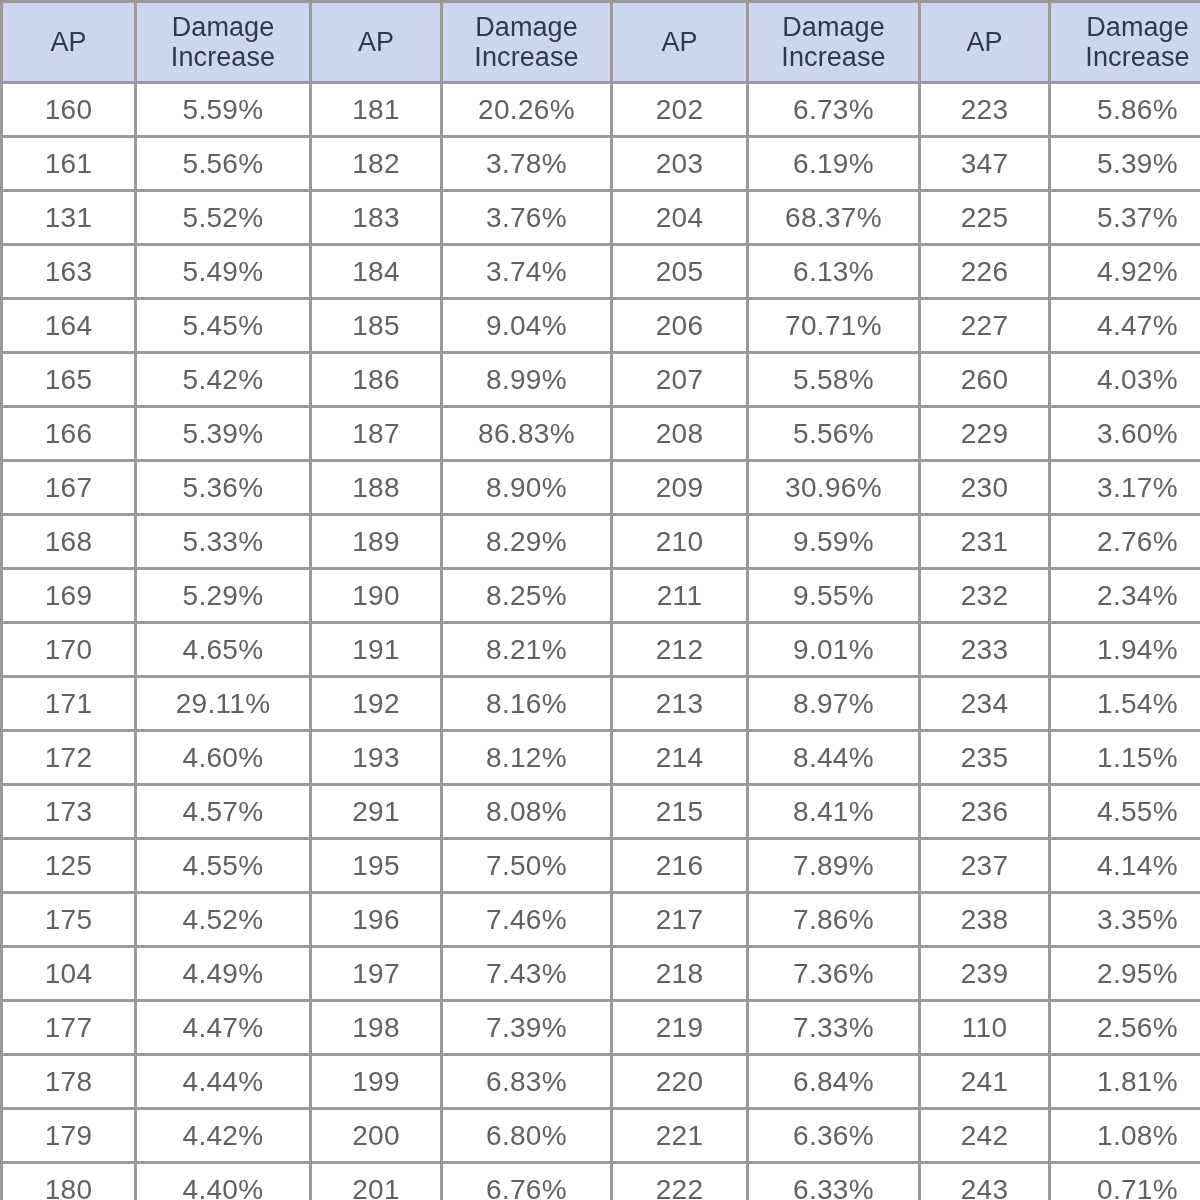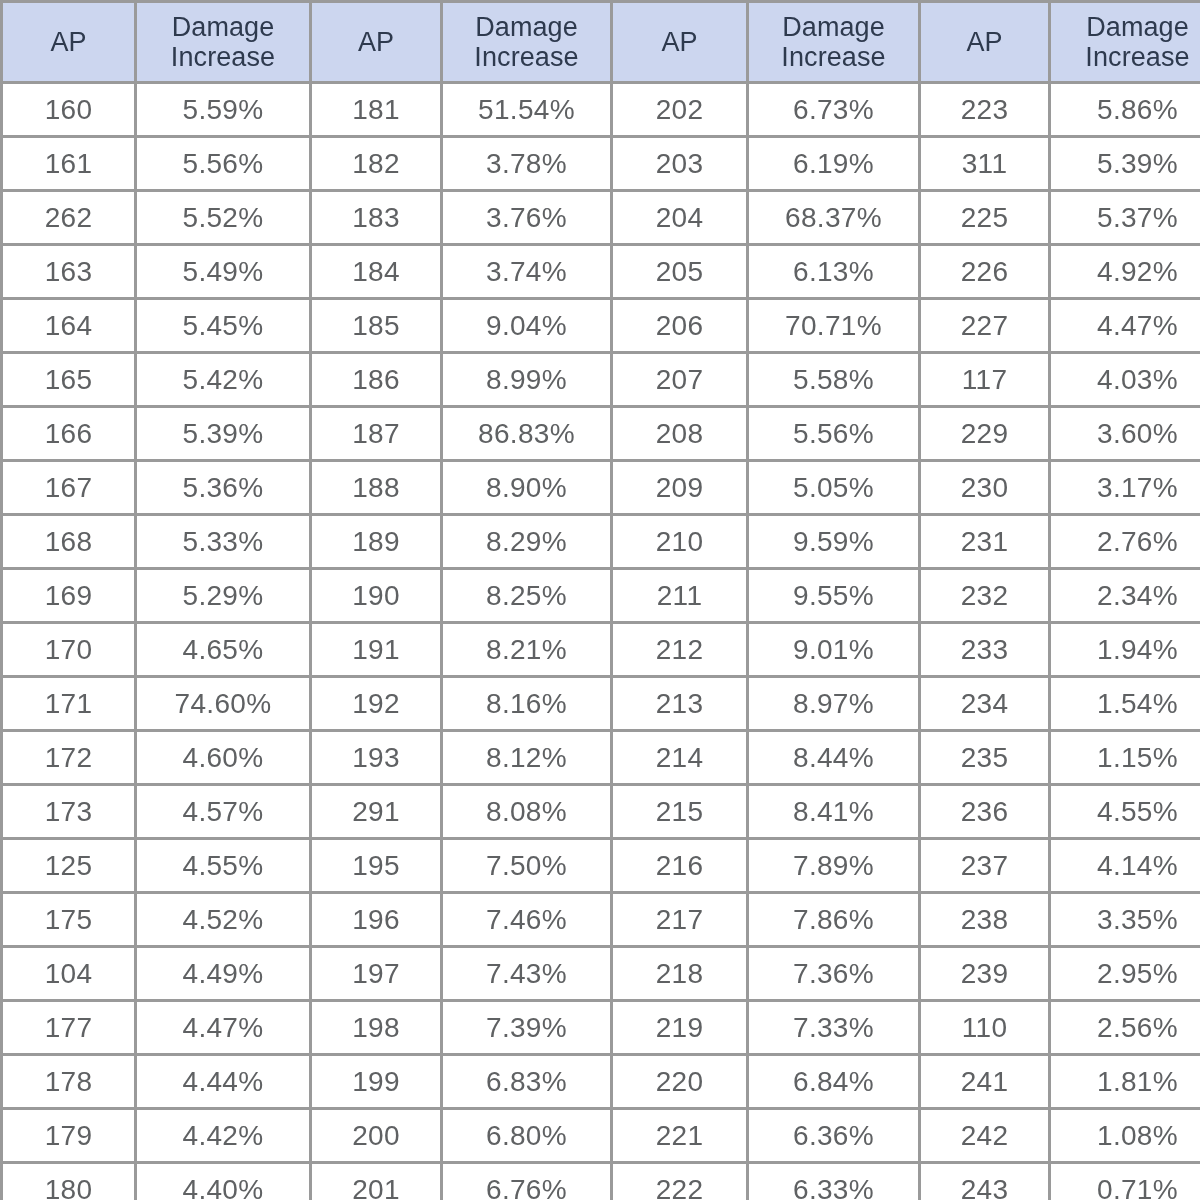--- a/index.html
+++ b/index.html
@@ -112,38 +112,38 @@
           <span class="hdr-line">Damage</span>
           <span class="hdr-line">Increase</span>
         </th>
       </tr>
     </thead>
     <tbody id="table-body">
         <tr>
           <td class="ap-cell">160</td>
           <td class="dmg-cell">5.59%</td>
           <td class="ap-cell">181</td>
-          <td class="dmg-cell">51.54%</td>
+          <td class="dmg-cell">20.26%</td>
           <td class="ap-cell">202</td>
           <td class="dmg-cell">6.73%</td>
           <td class="ap-cell">223</td>
           <td class="dmg-cell">5.86%</td>
         </tr>
         <tr>
           <td class="ap-cell">161</td>
           <td class="dmg-cell">5.56%</td>
           <td class="ap-cell">182</td>
           <td class="dmg-cell">3.78%</td>
           <td class="ap-cell">203</td>
           <td class="dmg-cell">6.19%</td>
-          <td class="ap-cell">311</td>
+          <td class="ap-cell">347</td>
           <td class="dmg-cell">5.39%</td>
         </tr>
         <tr>
-          <td class="ap-cell">262</td>
+          <td class="ap-cell">131</td>
           <td class="dmg-cell">5.52%</td>
           <td class="ap-cell">183</td>
           <td class="dmg-cell">3.76%</td>
           <td class="ap-cell">204</td>
           <td class="dmg-cell">68.37%</td>
           <td class="ap-cell">225</td>
           <td class="dmg-cell">5.37%</td>
         </tr>
         <tr>
           <td class="ap-cell">163</td>
@@ -165,40 +165,40 @@
           <td class="ap-cell">227</td>
           <td class="dmg-cell">4.47%</td>
         </tr>
         <tr>
           <td class="ap-cell">165</td>
           <td class="dmg-cell">5.42%</td>
           <td class="ap-cell">186</td>
           <td class="dmg-cell">8.99%</td>
           <td class="ap-cell">207</td>
           <td class="dmg-cell">5.58%</td>
-          <td class="ap-cell">117</td>
+          <td class="ap-cell">260</td>
           <td class="dmg-cell">4.03%</td>
         </tr>
         <tr>
           <td class="ap-cell">166</td>
           <td class="dmg-cell">5.39%</td>
           <td class="ap-cell">187</td>
           <td class="dmg-cell">86.83%</td>
           <td class="ap-cell">208</td>
           <td class="dmg-cell">5.56%</td>
           <td class="ap-cell">229</td>
           <td class="dmg-cell">3.60%</td>
         </tr>
         <tr>
           <td class="ap-cell">167</td>
           <td class="dmg-cell">5.36%</td>
           <td class="ap-cell">188</td>
           <td class="dmg-cell">8.90%</td>
           <td class="ap-cell">209</td>
-          <td class="dmg-cell">5.05%</td>
+          <td class="dmg-cell">30.96%</td>
           <td class="ap-cell">230</td>
           <td class="dmg-cell">3.17%</td>
         </tr>
         <tr>
           <td class="ap-cell">168</td>
           <td class="dmg-cell">5.33%</td>
           <td class="ap-cell">189</td>
           <td class="dmg-cell">8.29%</td>
           <td class="ap-cell">210</td>
           <td class="dmg-cell">9.59%</td>
@@ -220,21 +220,21 @@
           <td class="dmg-cell">4.65%</td>
           <td class="ap-cell">191</td>
           <td class="dmg-cell">8.21%</td>
           <td class="ap-cell">212</td>
           <td class="dmg-cell">9.01%</td>
           <td class="ap-cell">233</td>
           <td class="dmg-cell">1.94%</td>
         </tr>
         <tr>
           <td class="ap-cell">171</td>
-          <td class="dmg-cell">74.60%</td>
+          <td class="dmg-cell">29.11%</td>
           <td class="ap-cell">192</td>
           <td class="dmg-cell">8.16%</td>
           <td class="ap-cell">213</td>
           <td class="dmg-cell">8.97%</td>
           <td class="ap-cell">234</td>
           <td class="dmg-cell">1.54%</td>
         </tr>
         <tr>
           <td class="ap-cell">172</td>
           <td class="dmg-cell">4.60%</td>

